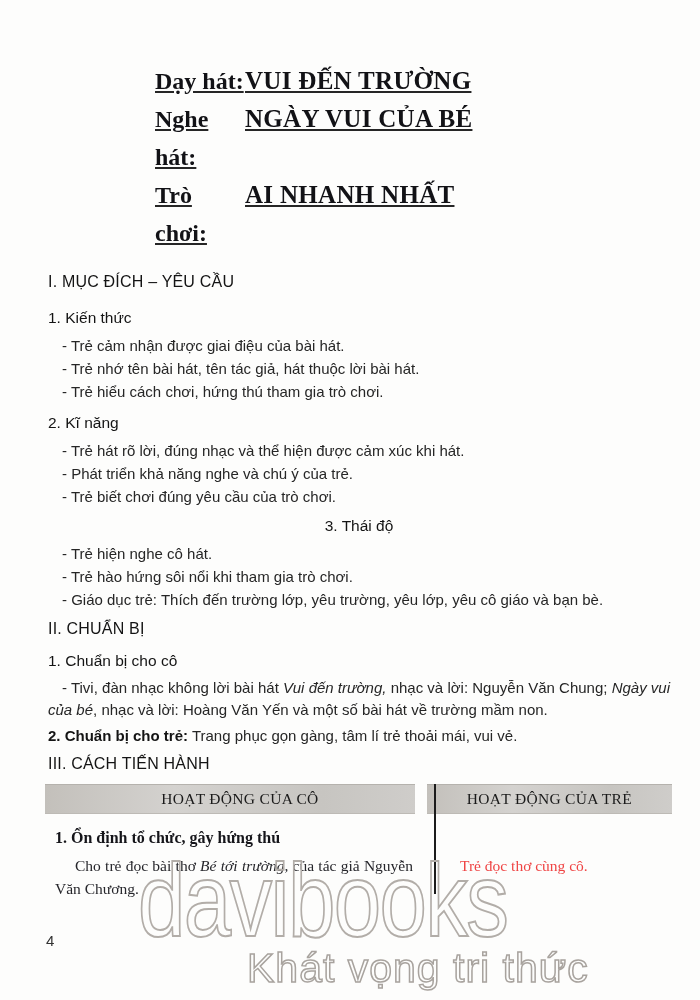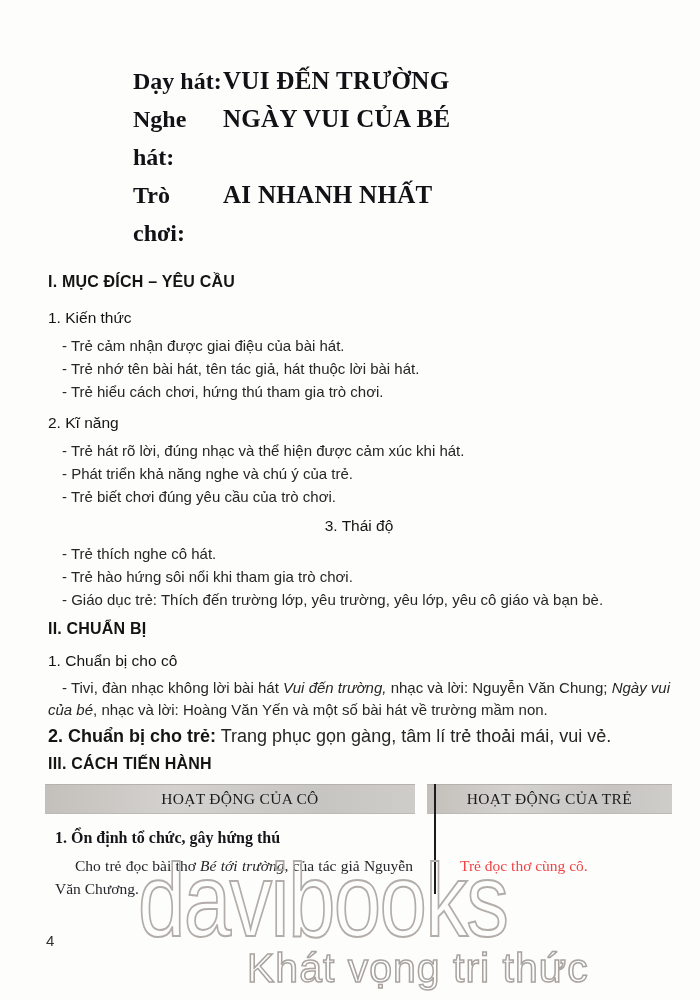--- a/index.html
+++ b/index.html
@@ -17,34 +17,34 @@
     height: 1000px;
     background: #fdfdfc;
     overflow: hidden;
     color: var(--text);
     font-family: "Liberation Sans", sans-serif;
   }
 
   .content { padding: 62px 30px 0 48px; }
 
   
-  .title-block { margin-left: 85px; }
+  .title-block { margin-left: 107px; text-decoration: underline; }
   .title-row {
     display: flex;
     line-height: 38px;
     font-family: "Liberation Serif", serif;
     font-weight: 700;
     color: #121216;
   }
   .title-label { width: 90px; font-size: 24px; flex-shrink: 0; }
   .title-value { font-size: 25px; letter-spacing: 0.3px; white-space: nowrap; }
 
   
   h2.roman {
-    font-size: 16px; line-height: 20px; font-weight: 700;
+    font-size: 16px; line-height: 20px; font-weight: 400;
     color: var(--heading); letter-spacing: 0.2px;
     margin: 20px 0 0;
   }
   h3.sub {
     font-size: 15.5px; line-height: 19px; font-weight: 400;
     color: var(--heading);
     margin: 16px 0 0;
   }
   h2.mt8 { margin-top: 8px; }
   h2.mt7 { margin-top: 7px; }
@@ -65,21 +65,21 @@
   p.justified {
     margin: 7px 0 0;
     font-size: 15px; line-height: 22px;
     text-align: justify; text-indent: 14px;
     color: var(--text);
   }
   .italic { font-style: italic; }
 
   p.inline-head {
     margin: 4px 0 0;
-    font-size: 18px; line-height: 22px;
+    font-size: 15px; line-height: 22px;
     color: var(--text);
   }
   p.inline-head b { color: var(--heading); }
 
   
   .activity-table {
     position: relative;
     margin: 10px 0 0 -3px;
     width: 627px;
     font-family: "Liberation Serif", serif;
@@ -181,21 +181,21 @@
 
     <h3 class="sub mt10">2. Kĩ năng</h3>
     <div class="bullets">
       <p>- Trẻ hát rõ lời, đúng nhạc và thể hiện được cảm xúc khi hát.</p>
       <p>- Phát triển khả năng nghe và chú ý của trẻ.</p>
       <p>- Trẻ biết chơi đúng yêu cầu của trò chơi.</p>
     </div>
 
     <h3 class="sub mt8">3. Thái độ</h3>
     <div class="bullets">
-      <p>- Trẻ thích nghe cô hát.</p>
+      <p>- Trẻ hiện nghe cô hát.</p>
       <p>- Trẻ hào hứng sôi nổi khi tham gia trò chơi.</p>
       <p>- Giáo dục trẻ: Thích đến trường lớp, yêu trường, yêu lớp, yêu cô giáo và bạn bè.</p>
     </div>
 
     <h2 class="roman mt8">II. CHUẨN BỊ</h2>
 
     <h3 class="sub mt12">1. Chuẩn bị cho cô</h3>
     <p class="justified"><span>- Tivi, đàn nhạc không lời bài hát </span><span class="italic">Vui đến trường,</span><span> nhạc và lời: Nguyễn Văn Chung; </span><span class="italic">Ngày vui của bé</span><span>, nhạc và lời: Hoàng Văn Yến và một số bài hát về trường mầm non.</span></p>
 
     <p class="inline-head"><b>2. Chuẩn bị cho trẻ:</b><span> Trang phục gọn gàng, tâm lí trẻ thoải mái, vui vẻ.</span></p>

